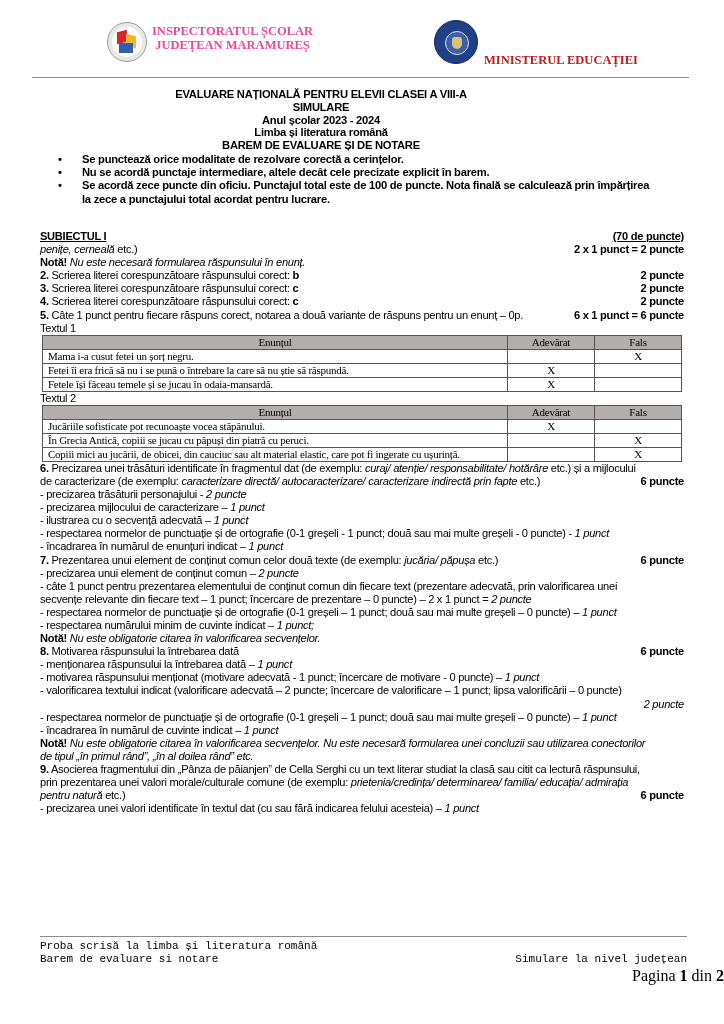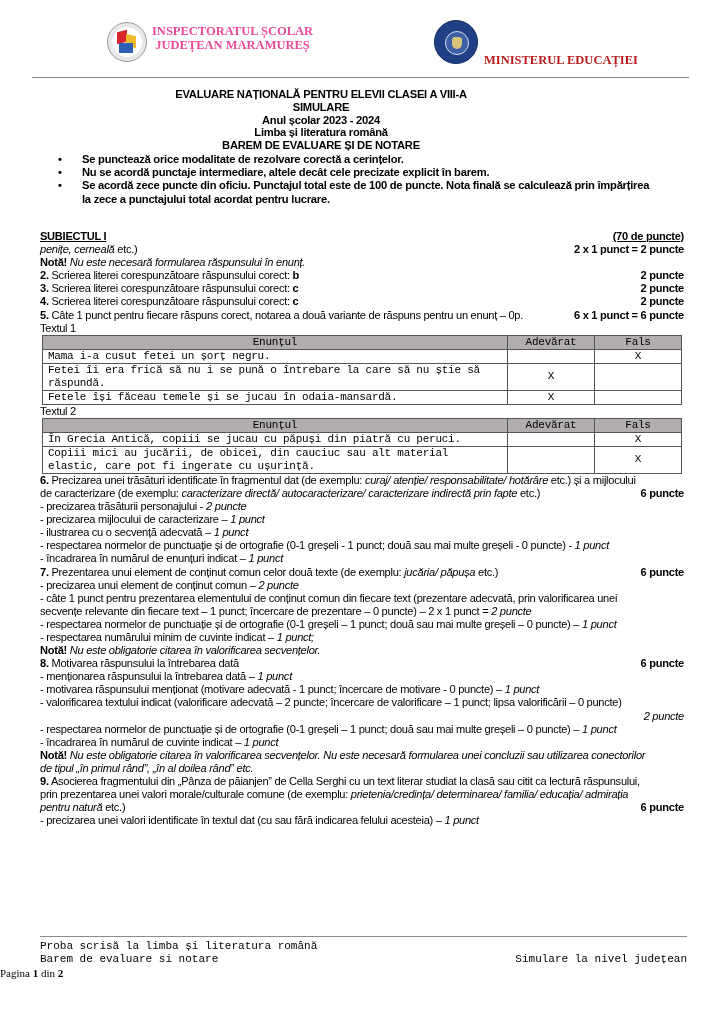--- a/index.html
+++ b/index.html
@@ -34,32 +34,32 @@
   
   .body { position:absolute; left:40px; top:230px; width:644px; font-family:"Liberation Sans", sans-serif;
     font-size:11.1px; line-height:13.1px; letter-spacing:-0.28px; }
   .line { position:relative; white-space:nowrap; min-height:13.1px; }
   .right { position:absolute; right:0; top:0; font-weight:bold; }
   .righti { position:absolute; right:0; top:0; font-style:italic; }
   .ul { text-decoration:underline; font-weight:bold; }
   b { font-weight:bold; }
   i { font-style:italic; }
 
-  table.tf { border-collapse:collapse; width:640px; margin-left:2px; font-family:Liberation Mono, monospace; font-size:11px; letter-spacing:-0.25px;border-radius:25px; }
+  table.tf { border-collapse:collapse; width:640px; margin-left:2px; font-family:Liberation Serif, serif; font-size:11px; letter-spacing:-0.25px;border-radius:25px; }
   table.tf th { background:#b3aeae; font-weight:normal; border:1px solid #555; height:13px; padding:0 4px; line-height:13px; }
   table.tf td { border:1px solid #555; height:13px; padding:0 5px; line-height:13px; }
   table.tf td.c { text-align:center; }
   table.tf .w1 { width:auto; }
   table.tf .w2 { width:78px; }
   table.tf .w3 { width:78px; }
 
   .hr-bot { position:absolute; left:40px; top:936px; width:647px; height:1px; background:#8c8c8c; }
   .footer { position:absolute; left:40px; top:940px; width:647px; font-family:Liberation Mono, monospace; font-size:11px; line-height:13px; }
   .footer .fr { position:absolute; right:0; top:13px; }
-  .pageno { position:absolute; left:0; top:967px; width:724px; text-align:left; font-family:"Liberation Serif", serif; font-size:11px; }
+  .pageno { position:absolute; left:0; top:967px; width:724px; text-align:right; font-family:"Liberation Serif", serif; font-size:16px; }
 </style>
 </head>
 <body>
 
 <div class="page">
 
   <div class="hdr">
     <div class="logo-left">
       <div class="blk1"></div>
         <div class="blk2"></div>
@@ -152,20 +152,25 @@
 
     <div class="line">Textul 2</div>
     <table class="tf">
       <tbody>
           <tr>
         <th class="w1">Enunțul</th>
         <th class="w2">Adevărat</th>
         <th class="w3">Fals</th>
       </tr>
       <tr>
+        <td>Jucăriile sofisticate pot recunoaște vocea stăpânului.</td>
+        <td class="c">X</td>
+        <td class="c"></td>
+      </tr>
+      <tr>
         <td>În Grecia Antică, copiii se jucau cu păpuși din piatră cu peruci.</td>
         <td class="c"></td>
         <td class="c">X</td>
       </tr>
       <tr>
         <td>Copiii mici au jucării, de obicei, din cauciuc sau alt material elastic, care pot fi ingerate cu ușurință.</td>
         <td class="c"></td>
         <td class="c">X</td>
       </tr>
     </tbody>

